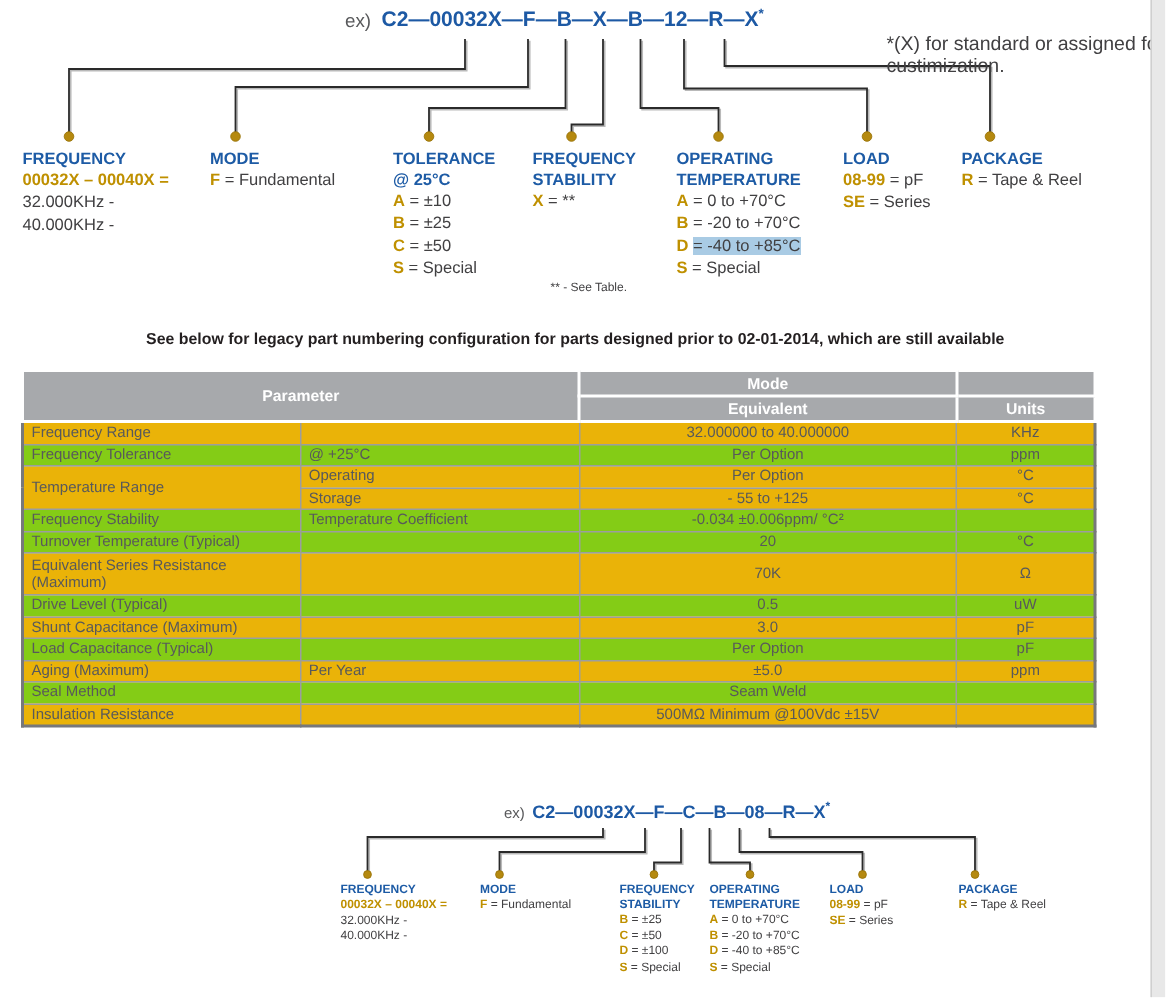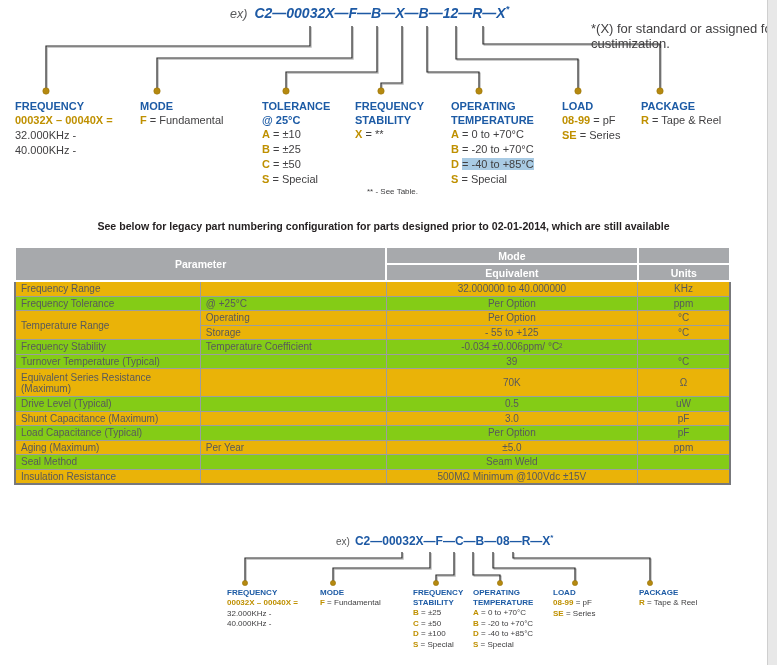--- a/index.html
+++ b/index.html
@@ -1,21 +1,21 @@
 <!DOCTYPE html>
 <html><head>
 <meta charset="utf-8">
 <style>
   html,body{margin:0;padding:0;background:#fff;}
   .page{position:relative;width:777px;height:665px;background:#ffffff;
         font-family:"Liberation Sans",sans-serif;overflow:hidden;}
 
   
   .top-part{position:absolute;top:4px;left:230px;font-size:14px;font-weight:bold;
-            color:#1d59a4;white-space:nowrap;font-style:italic;}
+            color:#1d59a4;white-space:nowrap;}
   .top-part .ex{color:#58595b;font-weight:normal;font-size:12.5px;margin-right:7px;}
   .top-part sup{font-size:9px;}
   .top-note{position:absolute;top:21px;left:555px;font-size:13px;color:#414042;margin-left:36px;}
 
   svg.connector{position:absolute;left:0;pointer-events:none;}
   svg.top-svg{top:0;}
   svg.bottom-svg{top:520px;}
   .ln{fill:none;stroke:#2a2a2a;stroke-width:1.2;}
   .ln-shadow{fill:none;stroke:#b9b9b9;stroke-width:1.2;}
   .dot{fill:#b5890f;stroke:#9a7409;stroke-width:0.6;}
@@ -187,21 +187,21 @@
         </tr>
         <tr class="shade">
           <td class="td-param">Frequency Stability</td>
           <td class="td-sub">Temperature Coefficient</td>
           <td class="td-val">-0.034 ±0.006ppm/ °C²</td>
           <td class="td-units"></td>
         </tr>
         <tr class="shade">
           <td class="td-param">Turnover Temperature (Typical)</td>
           <td class="td-sub"></td>
-          <td class="td-val">39</td>
+          <td class="td-val">20</td>
           <td class="td-units">°C</td>
         </tr>
         <tr class=" tall">
           <td class="td-param">Equivalent Series Resistance (Maximum)</td>
           <td class="td-sub"></td>
           <td class="td-val">70K</td>
           <td class="td-units">Ω</td>
         </tr>
         <tr class="shade">
           <td class="td-param">Drive Level (Typical)</td>

